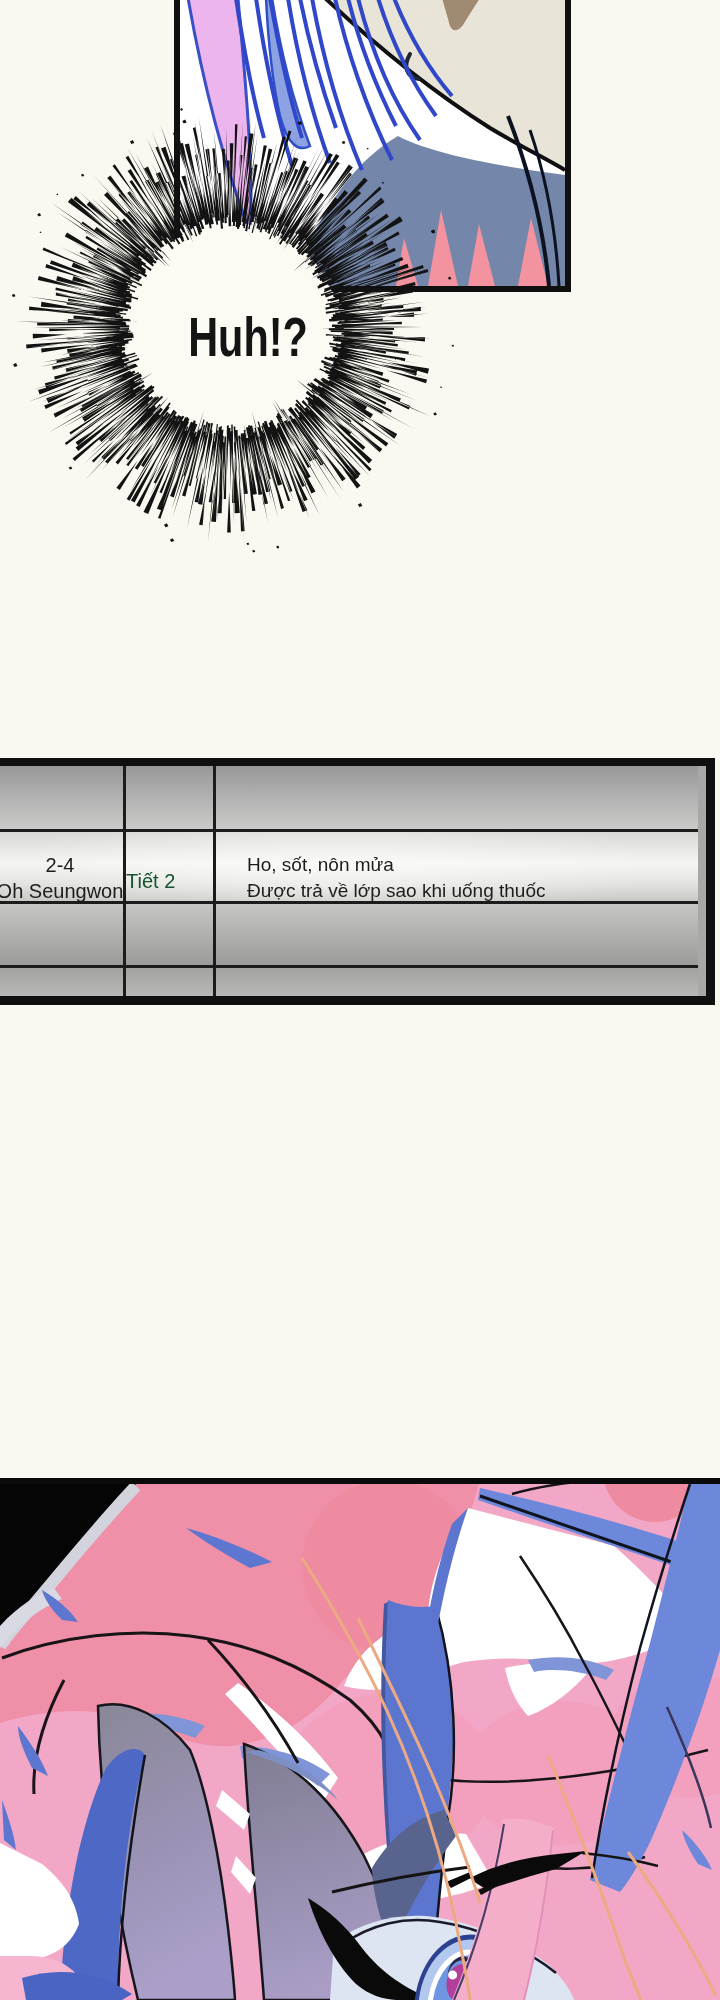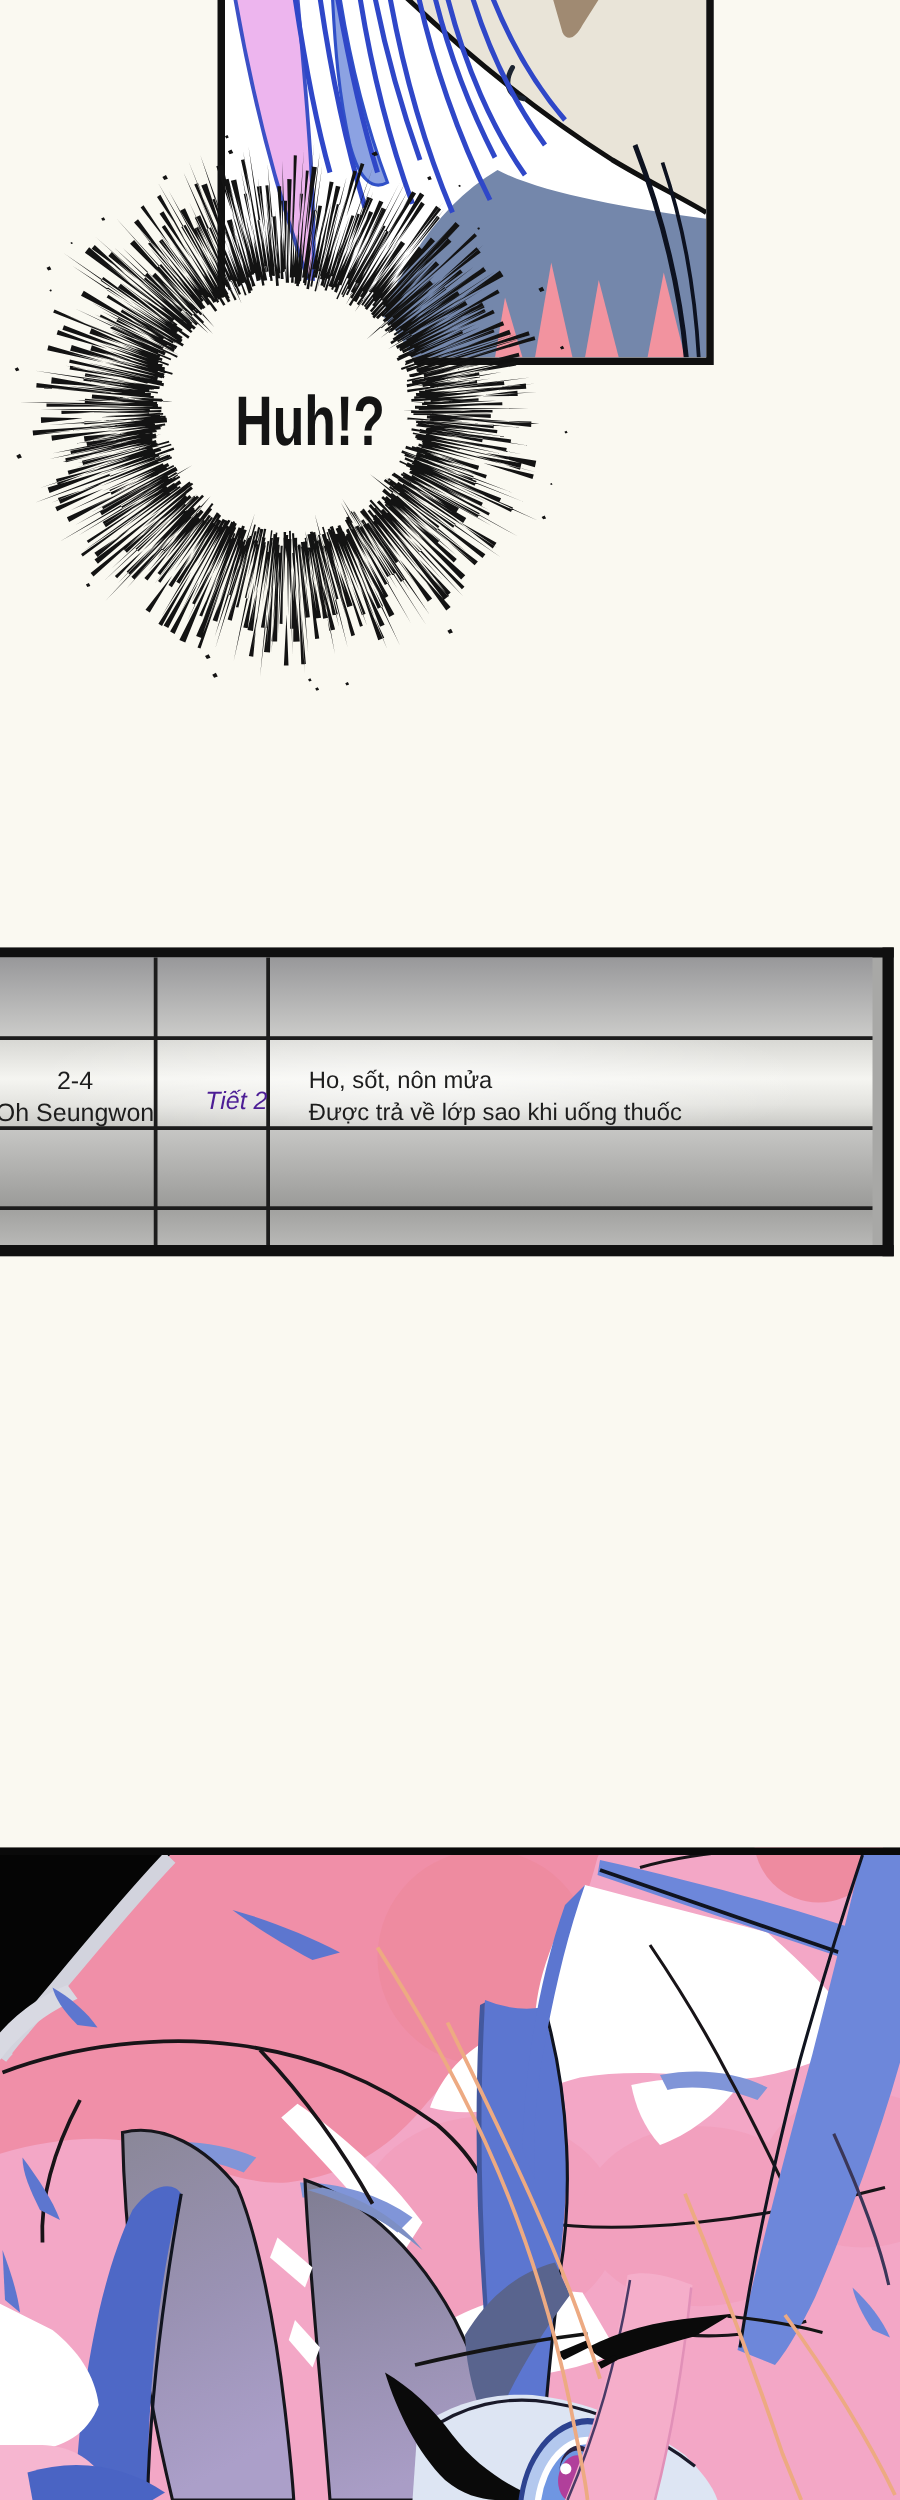--- a/index.html
+++ b/index.html
@@ -83,21 +83,21 @@
   <div class="abs" style="left:0;top:135px;width:698px;height:3px;background:#1c1c1c;"></div>
 
   <div class="abs" style="left:0;top:199px;width:698px;height:3px;background:#1c1c1c;"></div>
 
   <div class="abs" style="left:123px;top:0;width:3px;height:230px;background:#1c1c1c;"></div>
 
   <div class="abs" style="left:213px;top:0;width:3px;height:230px;background:#1c1c1c;"></div>
 
   <div class="abs" style="left:-10px;top:86px;width:140px;text-align:center;font-size:20px;color:#1d1d1d;line-height:26px;">2-4<br>Oh Seungwon</div>
 
-  <div class="abs" style="left:126px;top:104px;width:88px;text-align:right;font-size:20px;color:#4c1d95;font-style:italic;">Tiết 2</div>
+  <div class="abs" style="left:126px;top:104px;width:88px;text-align:left;font-size:20px;color:#14532d;">Tiết 2</div>
 
   <div class="abs" style="left:247px;top:86px;width:470px;font-size:19px;color:#1d1d1d;line-height:26px;">Ho, sốt, nôn mửa<br>Được trả về lớp sao khi uống thuốc</div>
 </div>
 
 <div class="abs" style="left:0;top:1478px;width:720px;height:522px;background:#050505;overflow:hidden;">
 <svg width="720" height="522" viewBox="0 0 720 522" style="display:block">
 <defs>
 <linearGradient id="leafg" x1="0" y1="0" x2="0.25" y2="1">
 <stop offset="0" stop-color="#8a8798"></stop>
 <stop offset="0.55" stop-color="#9a92b4"></stop>

